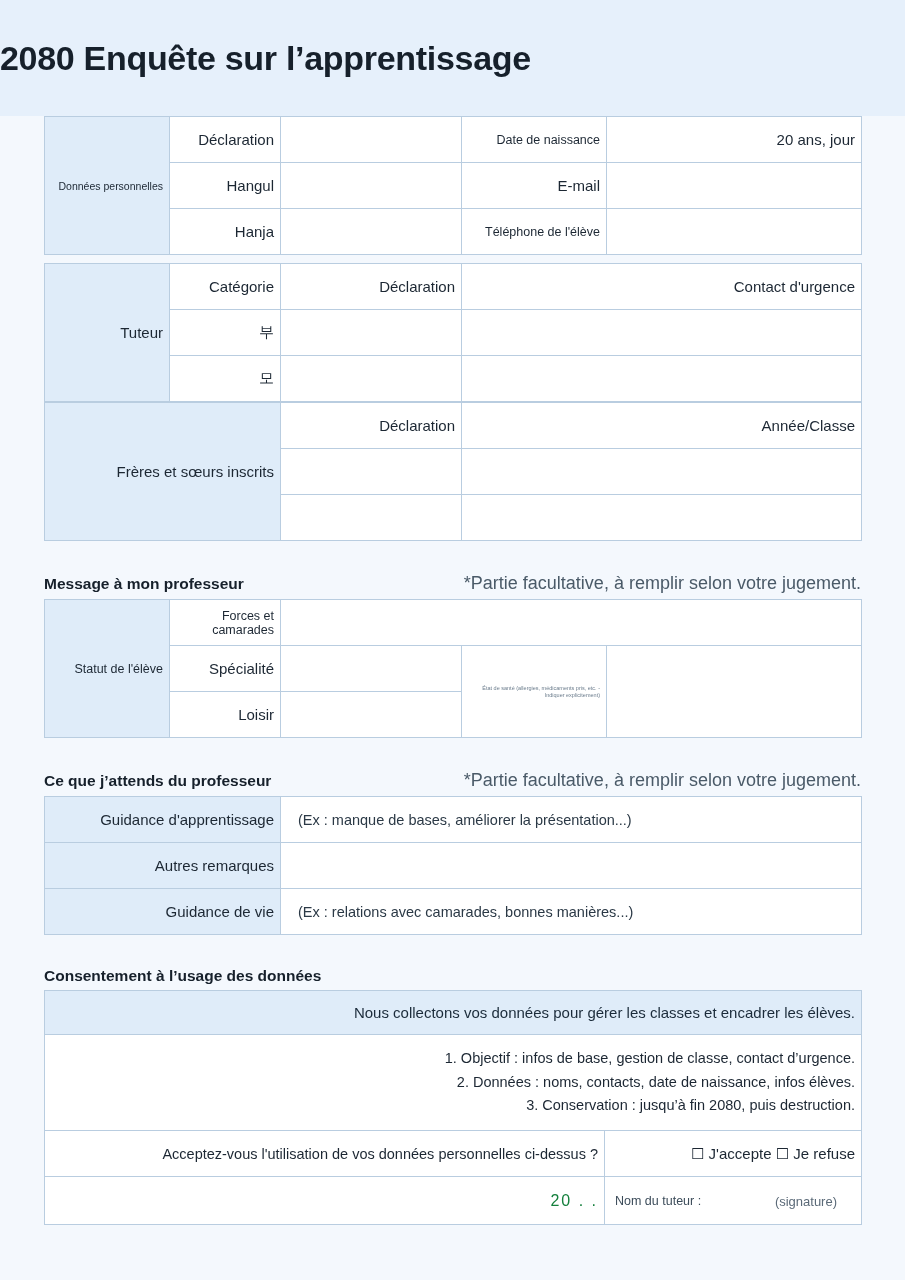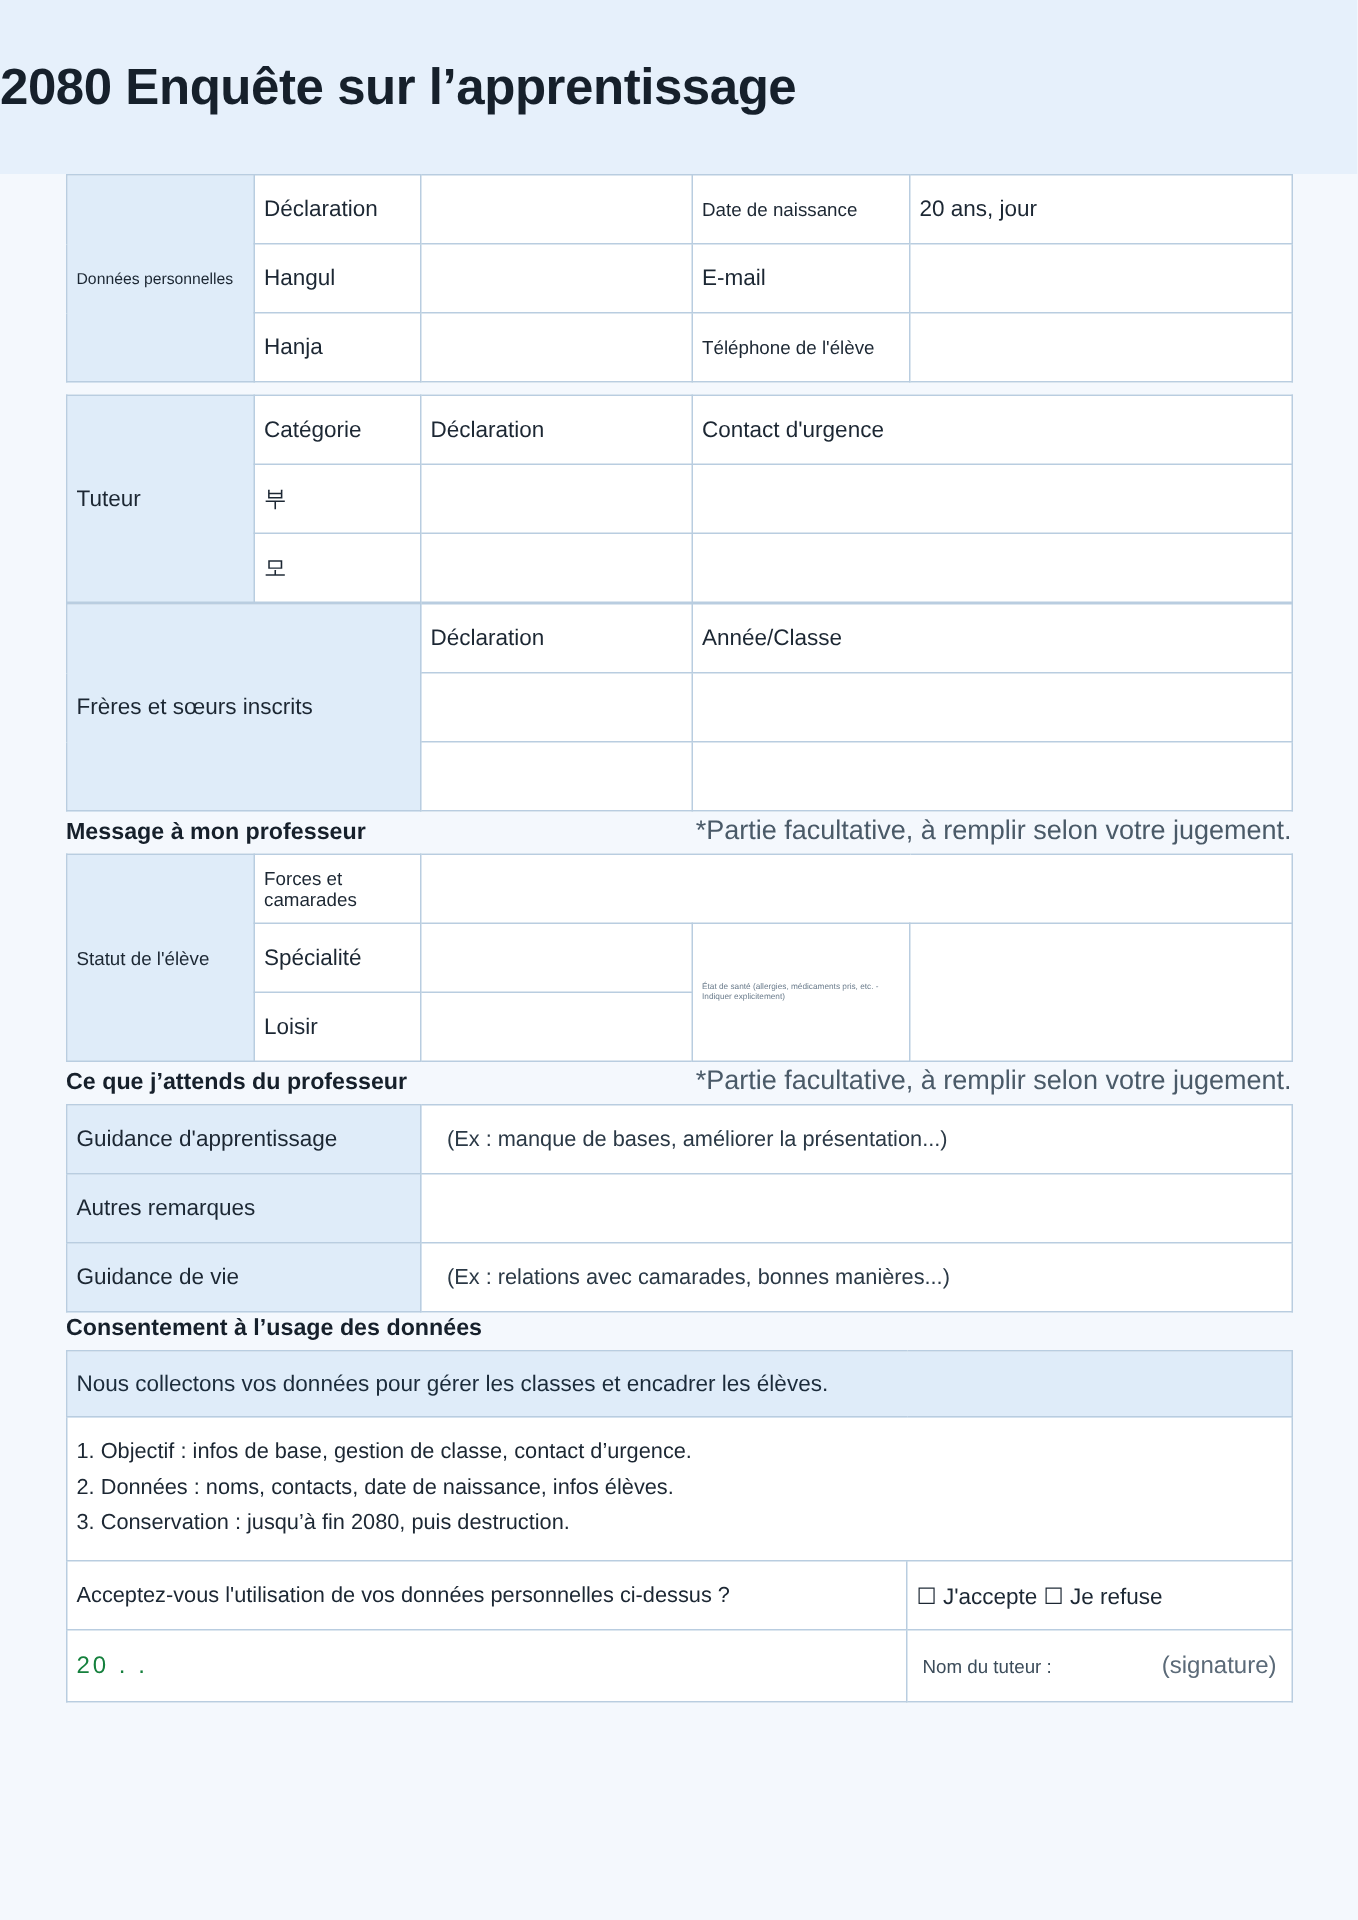--- a/index.html
+++ b/index.html
@@ -31,39 +31,39 @@
   }
   table {
     border-collapse: collapse;
     width: 817px;
     table-layout: fixed;
     background: #fff;
   }
   td {
     border: 1px solid #b9cde0;
     height: 46px;
-    text-align: left;
+    text-align: right;
     font-size: 15px;
     color: #1c2733;
     padding: 2px 6px;
     vertical-align: middle;
   }
   .lbl { background: #dfecf9; }
   .tiny { font-size: 10.5px; }
   .sm { font-size: 12.5px; }
   .micro { font-size: 5.5px; color: #6b7c8c; line-height: 1.25; }
   .blank { background: #fff; }
   .gap-1 { height: 8px; }
 
   .section-row {
     display: flex;
     align-items: baseline;
     justify-content: space-between;
     width: 817px;
-    margin: 2px 0 5px 0;
+    margin: 32px 0 5px 0;
   }
   .section-title { font-size: 15.5px; font-weight: bold; color: #16202b; }
   .section-note { font-size: 18px; color: #4a5a68; }
   .hint { text-align: left; padding-left: 17px; color: #2b3946; font-size: 14.5px; }
 
   .consent-head {
     background: #dfecf9;
     font-size: 15px;
     color: #1b2b3a;
     height: 44px;
@@ -72,21 +72,21 @@
     height: 96px;
     font-size: 14.5px;
     line-height: 1.62;
     color: #1c2733;
   }
   .consent-q { font-size: 14.5px; }
   .consent-opts { font-size: 15px; }
   .date-cell { font-size: 16px; letter-spacing: 2px; color: #15803d; }
   .sign-cell { position: relative; }
   .sign-cell .l { position: absolute; left: 10px; top: 50%; transform: translateY(-50%); font-size: 12.5px; color: #3c4c5a; }
-  .sign-cell .r { position: absolute; right: 10px; top: 50%; transform: translateY(-50%); font-size: 16px; color: #5b6a78; }
+  .sign-cell .r { position: absolute; right: 24px; top: 50%; transform: translateY(-50%); font-size: 13px; color: #5b6a78; }
 </style>
 </head>
 <body>
 
 <div class="header">
   <h1>2080 Enquête sur l’apprentissage</h1>
 </div>
 
 <div class="sheet">
 

